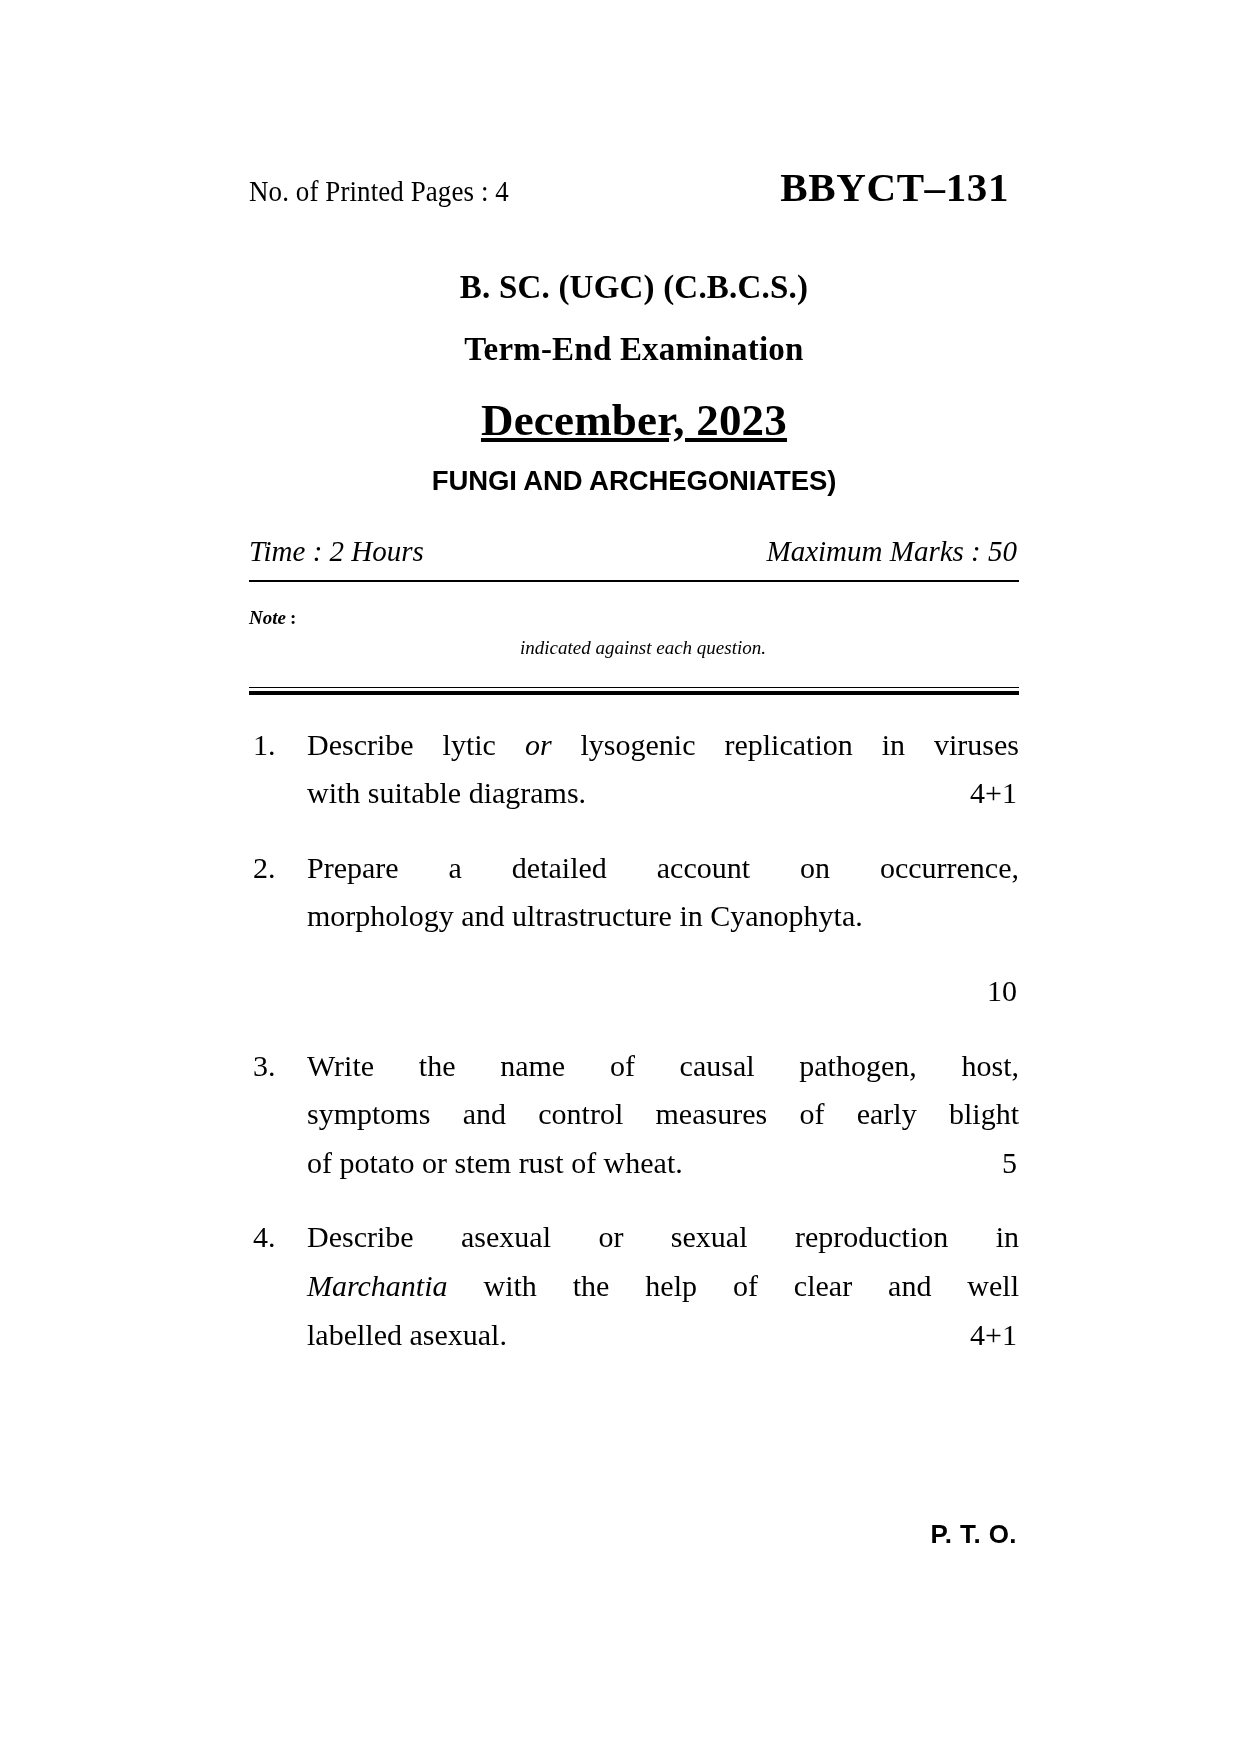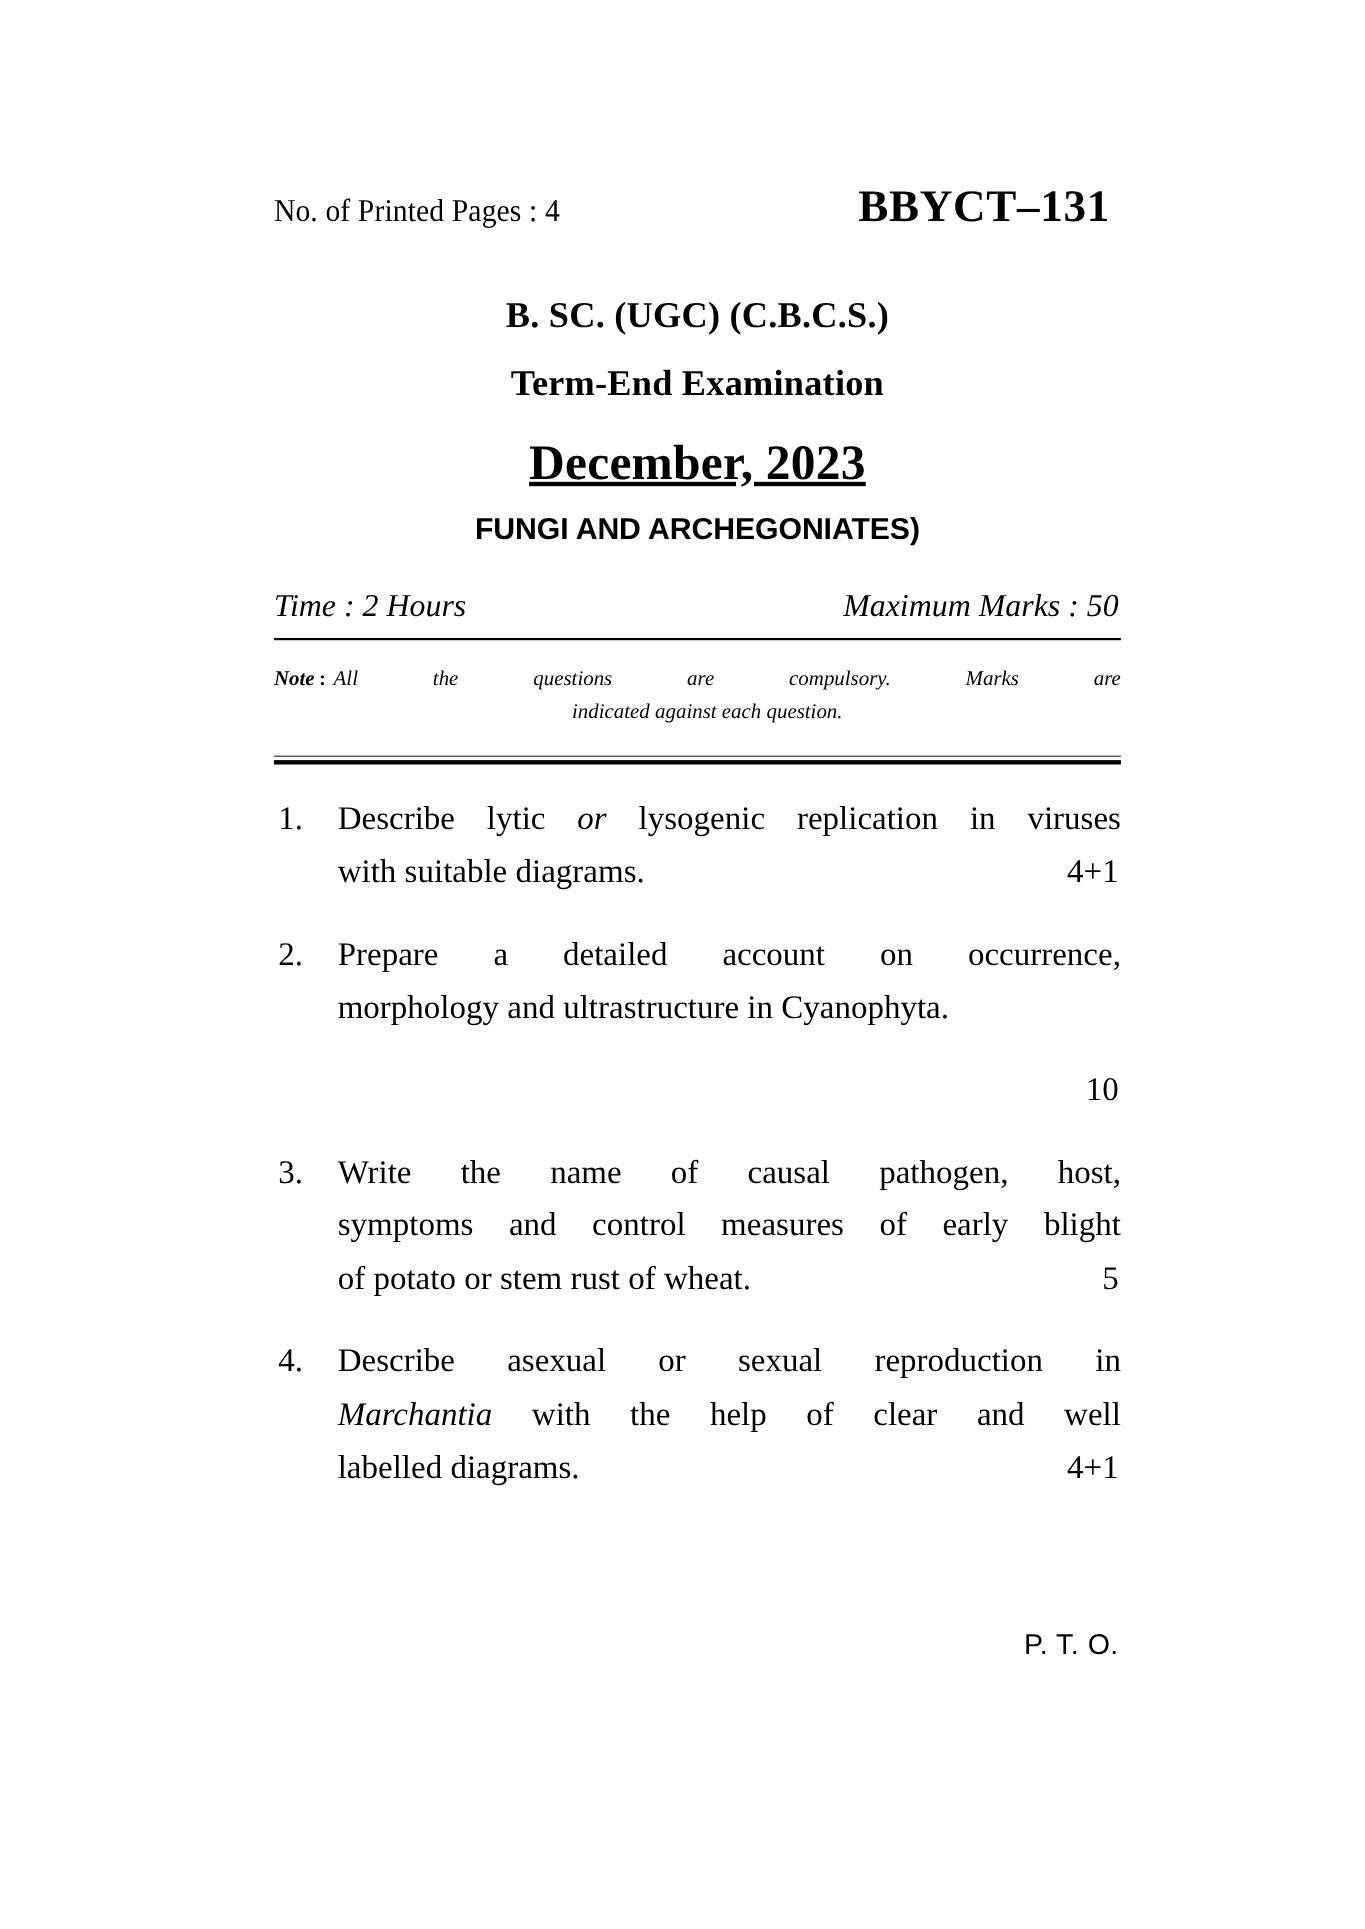--- a/index.html
+++ b/index.html
@@ -201,23 +201,23 @@
     text-align: right;
     padding-right: 2px;
     margin-top: 26px;
   }
   em, .it { font-style: italic; }
 
   
   .pto {
     position: absolute;
     right: 2px;
-    top: 1480px;
+    top: 1519px;
     font-family: "Liberation Sans", "DejaVu Sans", sans-serif;
-    font-weight: normal;
+    font-weight: bold;
     font-size: 26px;
     letter-spacing: 0.4px;
   }
 </style>
 </head>
 <body>
 
 <div class="page">
   <div class="content">
 
@@ -237,21 +237,20 @@
       <div class="tm">Time : 2 Hours</div>
       <div class="mm">Maximum Marks : 50</div>
     </div>
 
     <hr class="rule-single">
 
     <div class="note-block">
       <div class="note-row1">
         <span class="note-label">Note</span>
         <span class="note-colon">:</span>
-        <span class="note-text1">All the questions are compulsory. Marks are</span>
       </div>
       <div class="note-row2">indicated against each question.</div>
     </div>
 
     <div class="rule-double">
       <div class="thin"></div>
       <div class="gap"></div>
       <div class="thick"></div>
     </div>
 
@@ -288,21 +287,21 @@
           </div>
         </div>
       </div>
 
       <div class="q">
         <div class="q-num">4.</div>
         <div class="q-body">
           <p class="jst">Describe asexual or sexual reproduction in</p>
           <p class="jst"><em>Marchantia</em><span> with the help of clear and well</span></p>
           <div class="q-last-line">
-            <span class="q-tail">labelled diagrams.</span>
+            <span class="q-tail">labelled asexual.</span>
             <span class="q-marks">4+1</span>
           </div>
         </div>
       </div>
 
     </div>
 
     <div class="pto">P. T. O.</div>
 
   </div>

